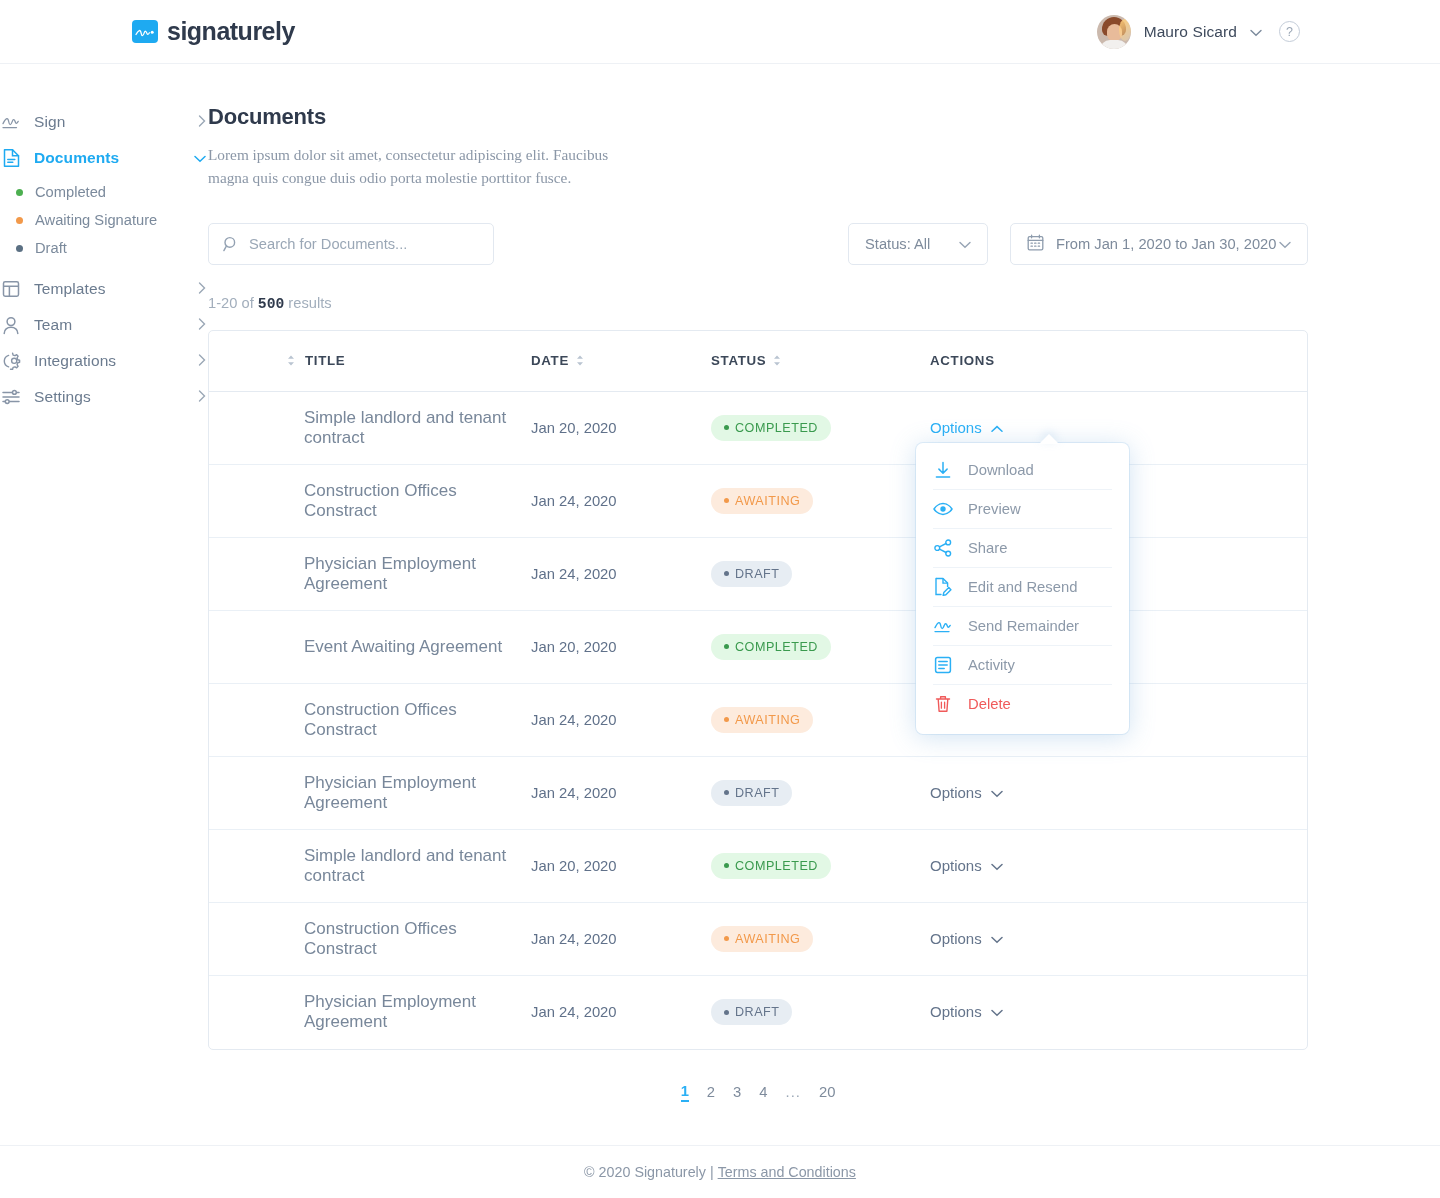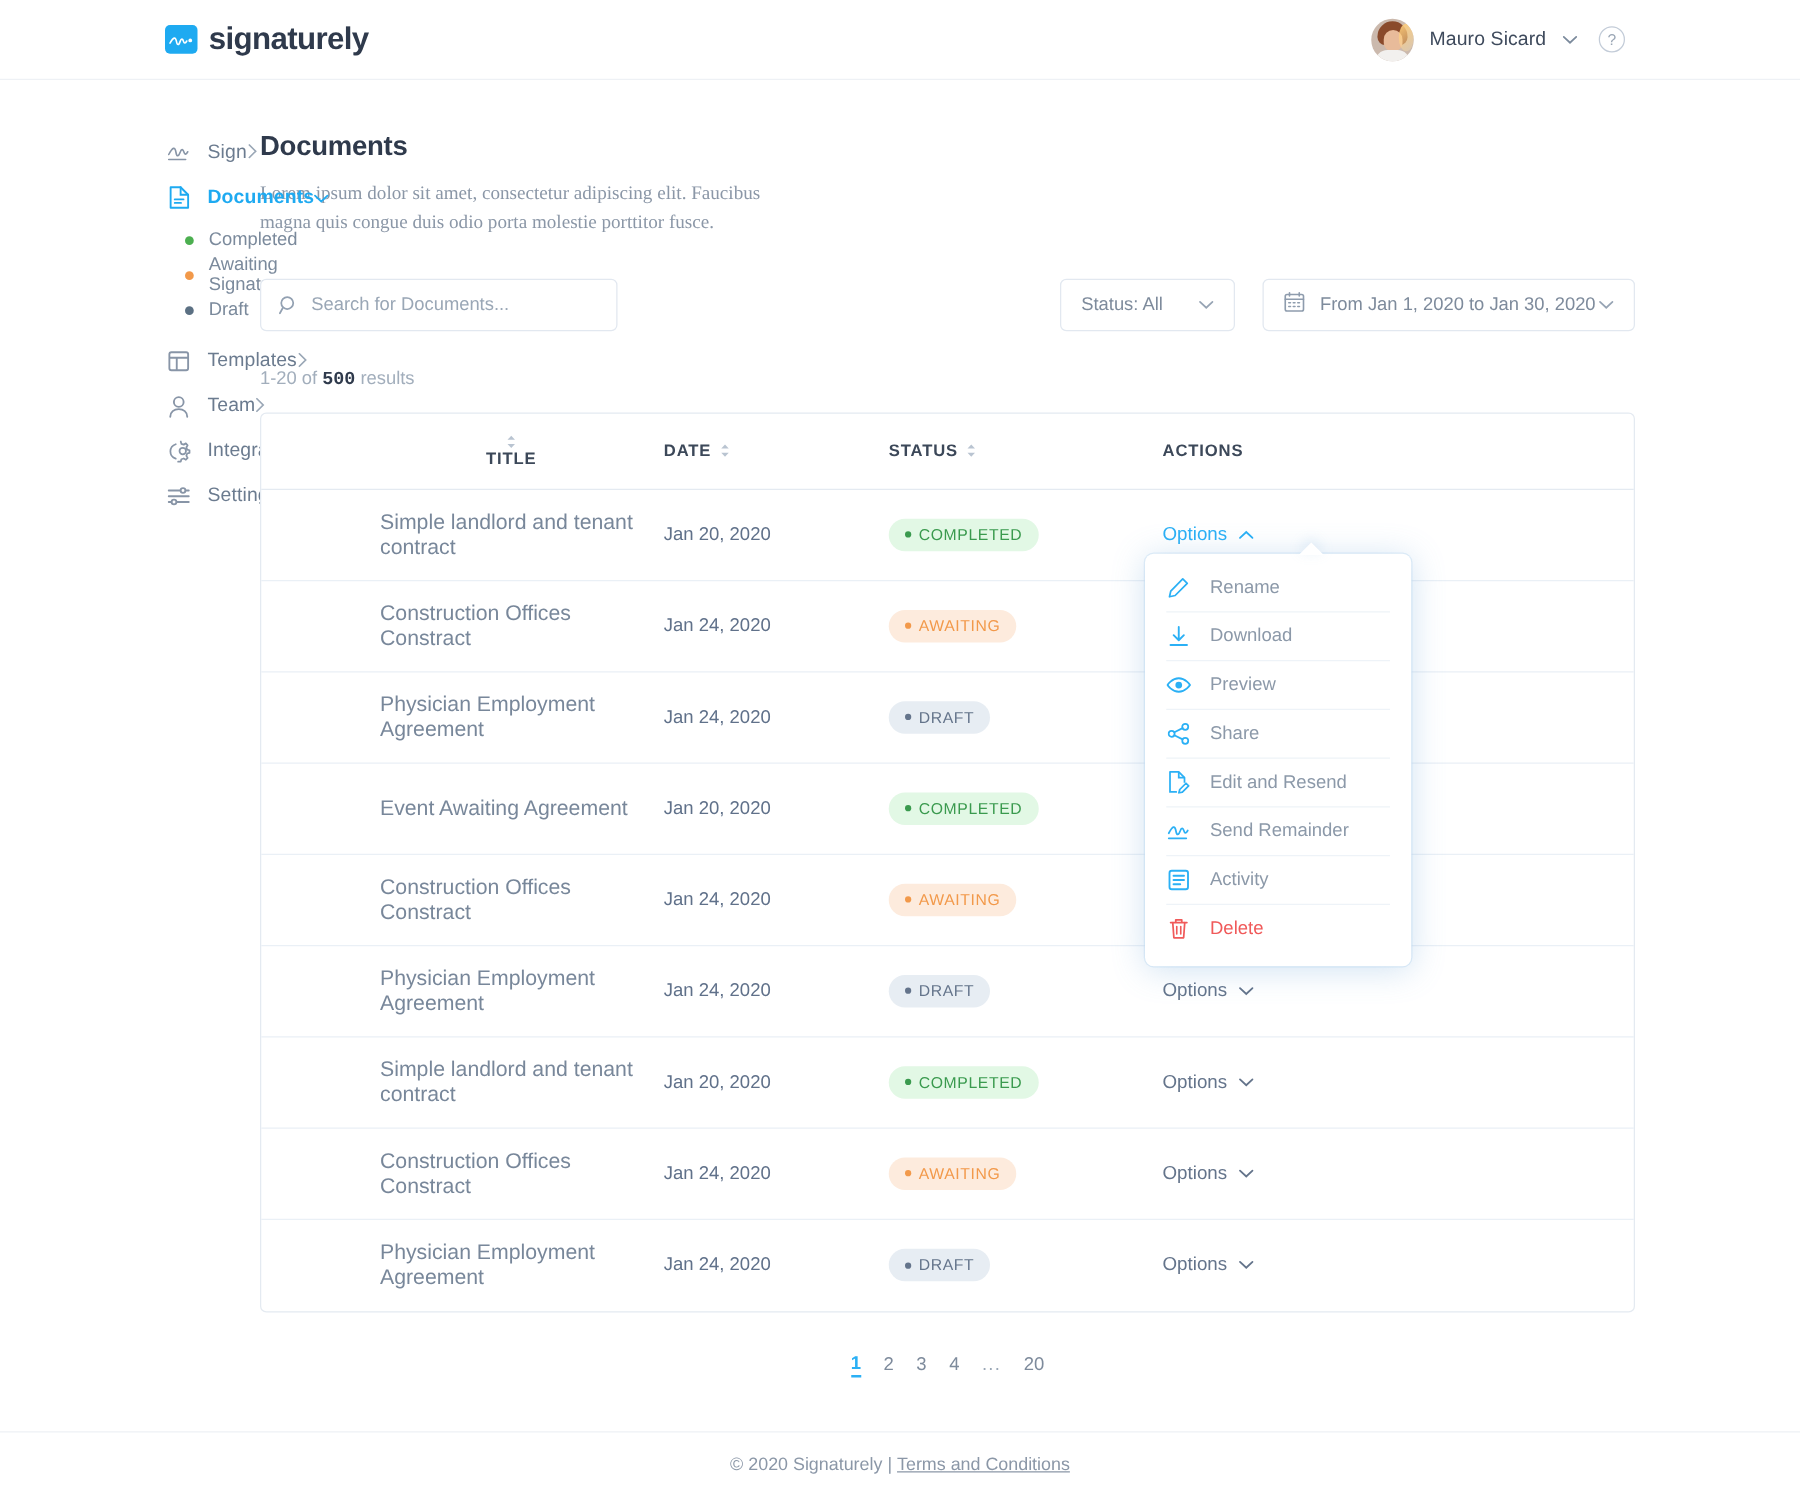--- a/index.html
+++ b/index.html
@@ -75,21 +75,21 @@
   .help-btn {
     width: 21px; height: 21px; border-radius: 50%;
     border: 1.3px solid #c3ccd8;
     color: #9aa6b5; font-size: 12.5px;
     display: flex; align-items: center; justify-content: center;
     margin-left: 4px;
   }
 
   
   .page { display: flex; padding-top: 40px; }
-  .sidebar { width: 208px; padding-left: 132px; flex: none; }
+  .sidebar { width: 208px; flex: none; }
 
   .nav-item {
     display: flex; align-items: center;
     height: 36px; margin-bottom: 0;
     color: #6b7b8f; font-size: 15.5px;
     position: relative;
   }
   .nav-item + .nav-item { margin-top: 0; }
   .nav-icon {
     width: 22px; height: 22px; flex: none;
@@ -169,21 +169,21 @@
   .row {
     height: 73px; display: flex; align-items: center;
     border-bottom: 1px solid #eaf0f6;
   }
   .row:last-child { border-bottom: none; }
   .c-title { width: 322px; padding-left: 95px; }
   .c-date  { width: 180px; }
   .c-status{ width: 212px; }
   .c-actions { flex: 1; padding-left: 7px; }
 
-  .thead .c-title { display: flex; align-items: center; padding-left: 78px; flex-direction: column; }
+  .thead .c-title { display: flex; align-items: center; gap: 10px; padding-left: 78px; }
   .thead .c-date, .thead .c-status { display: flex; align-items: center; gap: 7px; }
 
   .sorter { display: inline-flex; flex-direction: column; gap: 2px; color: #b9c4d1; }
 
   .cell-title { font-size: 17px; color: #78879a; }
   .cell-date  { font-size: 14.8px; color: #60718a; }
 
   .badge {
     display: inline-flex; align-items: center; gap: 6px;
     height: 26px; padding: 0 13px; border-radius: 13px;
@@ -608,28 +608,20 @@
                 <span>Options</span>
                 <span><svg width="12" height="8" viewBox="0 0 12 8">
                     <path d="M1 1.5L6 6.2l5-4.7" stroke="currentColor" stroke-width="1.5" fill="none" stroke-linecap="round"></path>
                   </svg></span>
               </span></div>
           </div>
         </div>
 
       <div class="popup">
         <div id="menu-host">
-            <div class="menu-item">
-              <span class="menu-icon">
-                <svg width="18" height="18" viewBox="0 0 18 18" fill="none">
-                  <path d="M12.2 2.1l3.6 3.6L6.1 15.4 1.6 16.4l1-4.5z" stroke="currentColor" stroke-width="1.4" stroke-linejoin="round"></path>
-                </svg>
-              </span>
-              <span>Rename</span>
-            </div>
             <div class="menu-item">
               <span class="menu-icon">
                 <svg width="18" height="18" viewBox="0 0 18 18" fill="none">
                   <path d="M9 1.6v10.2M4.9 8.1L9 12.2l4.1-4.1M2.4 16h13.2" stroke="currentColor" stroke-width="1.5" stroke-linecap="round" stroke-linejoin="round"></path>
                 </svg>
               </span>
               <span>Download</span>
             </div>
             <div class="menu-item">
               <span class="menu-icon">

